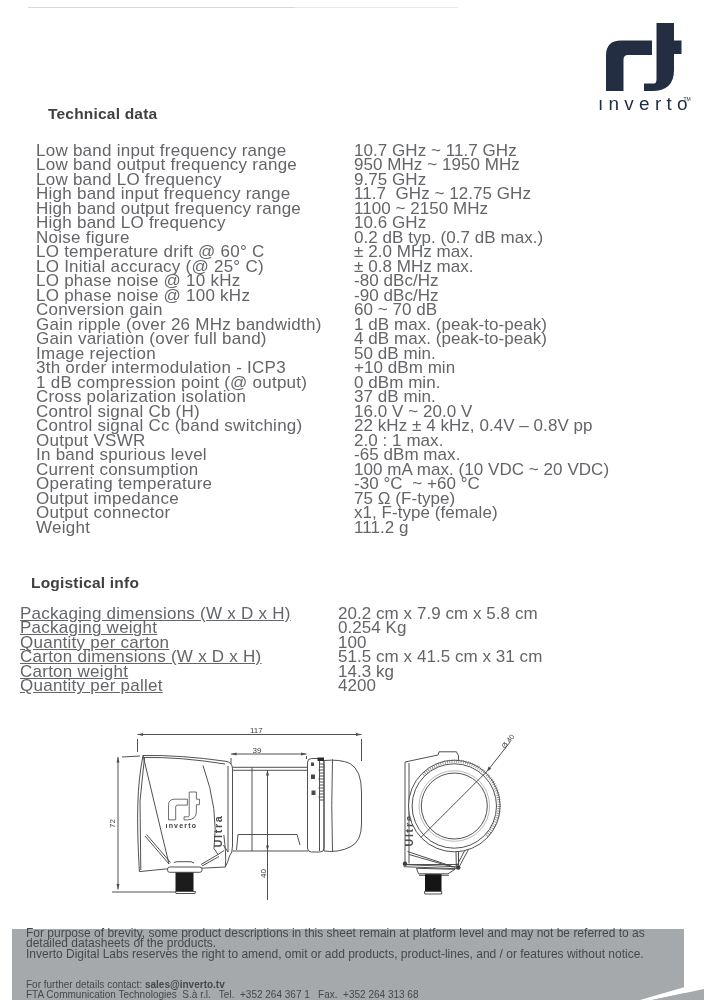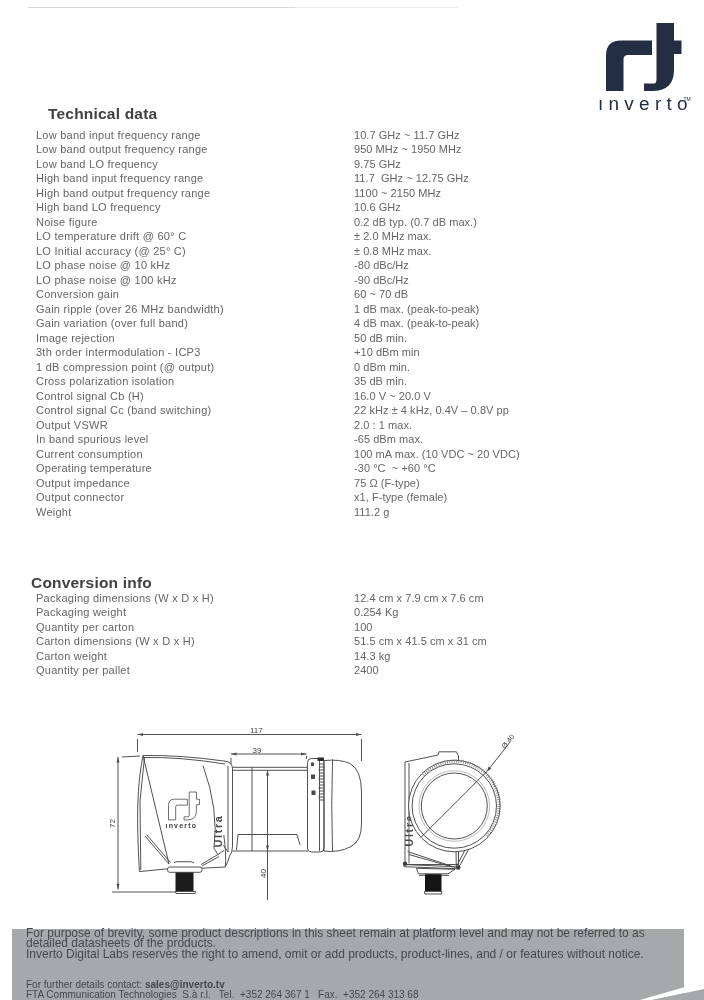--- a/index.html
+++ b/index.html
@@ -1,21 +1,21 @@
 <!DOCTYPE html>
 <html><head>
 <meta charset="utf-8">
 <style>
   html,body{margin:0;padding:0;}
   body{width:704px;height:1000px;position:relative;background:#ffffff;
        font-family:"Liberation Sans",sans-serif;overflow:hidden;}
   .abs{position:absolute;}
   .row{position:relative;white-space:nowrap;}
   .val{position:absolute;left:318px;top:0;}
-  #tech,#logi{color:#636568;font-size:11px;line-height:14.48px;letter-spacing:0.25px;}
+  #tech,#logi{color:#636568;font-size:17px;line-height:14.48px;letter-spacing:0.25px;margin-top:16px;}
   .val{letter-spacing:0.05px;}
   h2{font-size:15.5px;font-weight:bold;color:#414141;margin:0;letter-spacing:0.2px;}
 </style>
 </head>
 <body>
 
 <div class="abs" style="left:28px;top:7px;width:267px;height:1px;background:#d8d8d8;"></div>
 <div class="abs" style="left:295px;top:7px;width:163px;height:1px;background:#eaeaea;"></div>
 
 <svg class="abs" style="left:596px;top:18px;" width="100" height="95" viewBox="0 0 100 95">
@@ -41,41 +41,41 @@
 <div class="row">LO temperature drift @ 60° C<span class="val">± 2.0 MHz max.</span></div>
 <div class="row">LO Initial accuracy (@ 25° C)<span class="val">± 0.8 MHz max.</span></div>
 <div class="row">LO phase noise @ 10 kHz<span class="val">-80 dBc/Hz</span></div>
 <div class="row">LO phase noise @ 100 kHz<span class="val">-90 dBc/Hz</span></div>
 <div class="row">Conversion gain<span class="val">60 ~ 70 dB</span></div>
 <div class="row">Gain ripple (over 26 MHz bandwidth)<span class="val">1 dB max. (peak-to-peak)</span></div>
 <div class="row">Gain variation (over full band)<span class="val">4 dB max. (peak-to-peak)</span></div>
 <div class="row">Image rejection<span class="val">50 dB min.</span></div>
 <div class="row">3th order intermodulation - ICP3<span class="val">+10 dBm min</span></div>
 <div class="row">1 dB compression point (@ output)<span class="val">0 dBm min.</span></div>
-<div class="row">Cross polarization isolation<span class="val">35 dB min.</span></div>
+<div class="row">Cross polarization isolation<span class="val">37 dB min.</span></div>
 <div class="row">Control signal Cb (H)<span class="val">16.0 V ~ 20.0 V</span></div>
 <div class="row">Control signal Cc (band switching)<span class="val">22 kHz ± 4 kHz, 0.4V – 0.8V pp</span></div>
 <div class="row">Output VSWR<span class="val">2.0 : 1 max.</span></div>
 <div class="row">In band spurious level<span class="val">-65 dBm max.</span></div>
 <div class="row">Current consumption<span class="val">100 mA max. (10 VDC ~ 20 VDC)</span></div>
 <div class="row">Operating temperature<span class="val">-30 °C&nbsp; ~ +60 °C</span></div>
 <div class="row">Output impedance<span class="val">75 Ω (F-type)</span></div>
 <div class="row">Output connector<span class="val">x1, F-type (female)</span></div>
 <div class="row">Weight<span class="val">111.2 g</span></div>
 </div>
 
-<h2 class="abs" style="left:31px;top:574px;">Conversion info</h2>
+<h2 class="abs" style="left:31px;top:574px;">Logistical info</h2>
 
-<div id="logi" class="abs" style="left:36px;top:591px;">
-<div class="row">Packaging dimensions (W x D x H)<span class="val">12.4 cm x 7.9 cm x 7.6 cm</span></div>
+<div id="logi" class="abs" style="left:20px;top:591px;text-decoration:underline;">
+<div class="row">Packaging dimensions (W x D x H)<span class="val">20.2 cm x 7.9 cm x 5.8 cm</span></div>
 <div class="row">Packaging weight<span class="val">0.254 Kg</span></div>
 <div class="row">Quantity per carton<span class="val">100</span></div>
 <div class="row">Carton dimensions (W x D x H)<span class="val">51.5 cm x 41.5 cm x 31 cm</span></div>
 <div class="row">Carton weight<span class="val">14.3 kg</span></div>
-<div class="row">Quantity per pallet<span class="val">2400</span></div>
+<div class="row">Quantity per pallet<span class="val">4200</span></div>
 </div>
 
 <svg class="abs" style="left:90px;top:715px;" width="480" height="200" viewBox="90 715 480 200" fill="none" stroke="#484848" stroke-width="0.95">
 
   <path d="M143,755.5 Q180,754.8 226,761.3 Q232.5,762.5 232.5,769 L232.5,846 Q232.5,853 229.5,856 Q228,862 225.3,867 L202,868.2 L167.5,868.8 L139.4,871.6 Q137,830 137.8,805 Q138.5,778 143,755.5 Z"></path>
 
   <path d="M144.5,757.5 L140,801 L140.8,870 M144,757.5 Q180,756.8 225,764 M143,755.5 L169,864 M145,836 L169,864 M146.5,834.5 L170.5,862.5 M203,765.5 Q219,810 214,848.5 M214,848.5 L218,854.5 M201,864.5 L218,854.5 L224,850.5 M202,866 L219,856.5 M223.8,835 Q226.5,855 225.3,866.9 M228,766 L228,852 M223.3,845 L228,852"></path>
 
   <path d="M173.8,862.5 L176.9,861.7 L191,861.7 L194,863"></path>
 

